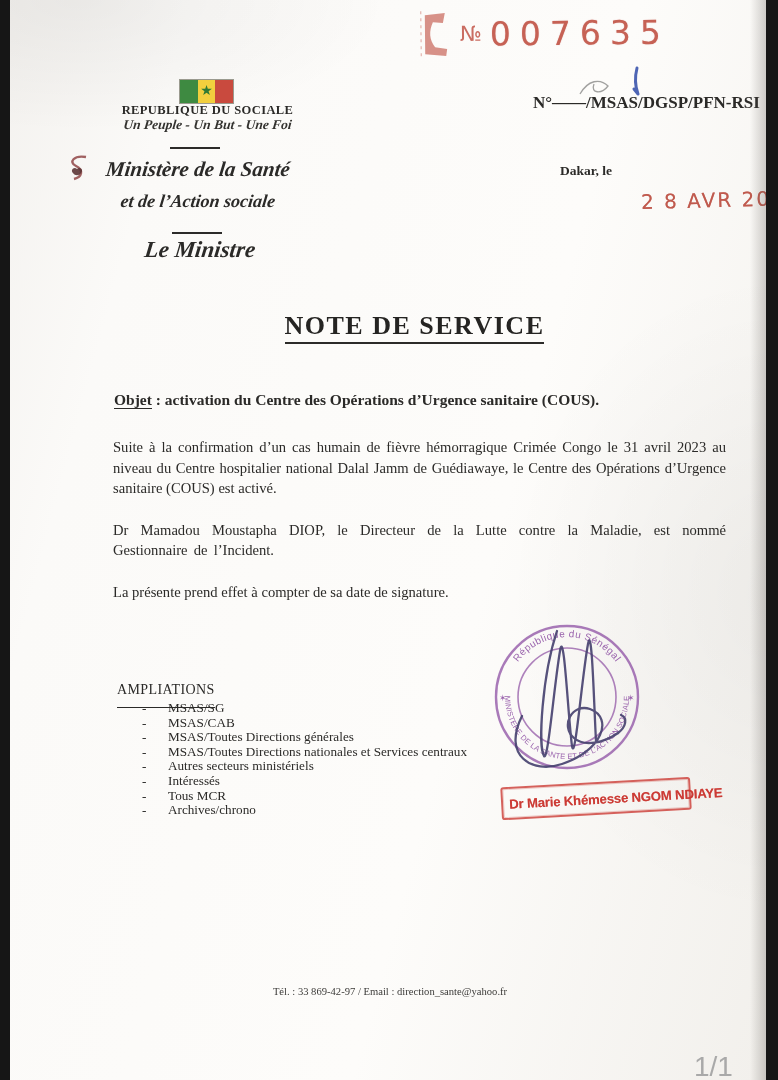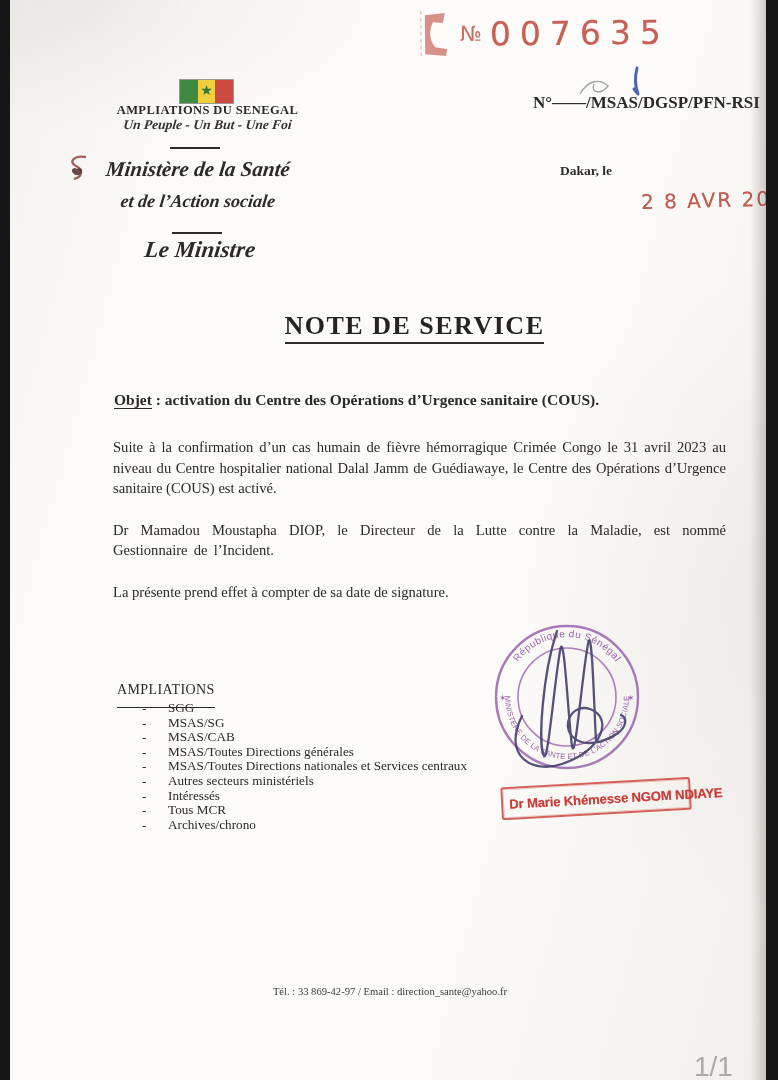--- a/index.html
+++ b/index.html
@@ -108,21 +108,21 @@
     <span class="digits">007635</span>
   </div>
 
   <div class="flag">
     <div class="stripe green"></div>
     <div class="stripe yellow">
         <span class="star">★</span>
       </div>
     <div class="stripe red"></div>
   </div>
-  <div class="republic">AMPLIATIONS DU SENEGAL</div>
+  <div class="republic">REPUBLIQUE DU SOCIALE</div>
   <div class="motto">Un Peuple - Un But - Une Foi</div>
   <div class="rule r1"></div>
   <svg class="ministry-logo" viewBox="0 0 36 36">
     <path d="M26 4 C14 2 8 9 16 13 C24 17 22 24 14 26" fill="none" stroke="#8a3b3c" stroke-width="2.4" opacity=".8"></path>
     <path d="M13 20 C10 17 14 13 17 16 C20 13 24 17 21 20 C19 23 15 23 13 20 Z" fill="#5c3536" opacity=".9"></path>
   </svg>
   <div class="ministry1">Ministère de la Santé</div>
   <div class="ministry2">et de l’Action sociale</div>
   <div class="rule r2"></div>
   <div class="minister">Le Ministre</div>
@@ -147,21 +147,20 @@
   </div>
 
   <div class="body-text">
     <p>Suite à la confirmation d’un cas humain de fièvre hémorragique Crimée Congo le 31 avril 2023 au niveau du Centre hospitalier national Dalal Jamm de Guédiawaye, le Centre des Opérations d’Urgence sanitaire (COUS) est activé.</p>
     <p class="wide">Dr Mamadou Moustapha DIOP, le Directeur de la Lutte contre la Maladie, est nommé Gestionnaire de l’Incident.</p>
     <p>La présente prend effet à compter de sa date de signature.</p>
   </div>
 
   <div class="amp-head">AMPLIATIONS</div>
   <div class="amp-list">
-    <div class="amp-item">SGG</div>
     <div class="amp-item">MSAS/SG</div>
     <div class="amp-item">MSAS/CAB</div>
     <div class="amp-item">MSAS/Toutes Directions générales</div>
     <div class="amp-item">MSAS/Toutes Directions nationales et Services centraux</div>
     <div class="amp-item">Autres secteurs ministériels</div>
     <div class="amp-item">Intéressés</div>
     <div class="amp-item">Tous MCR</div>
     <div class="amp-item">Archives/chrono</div>
   </div>
 

